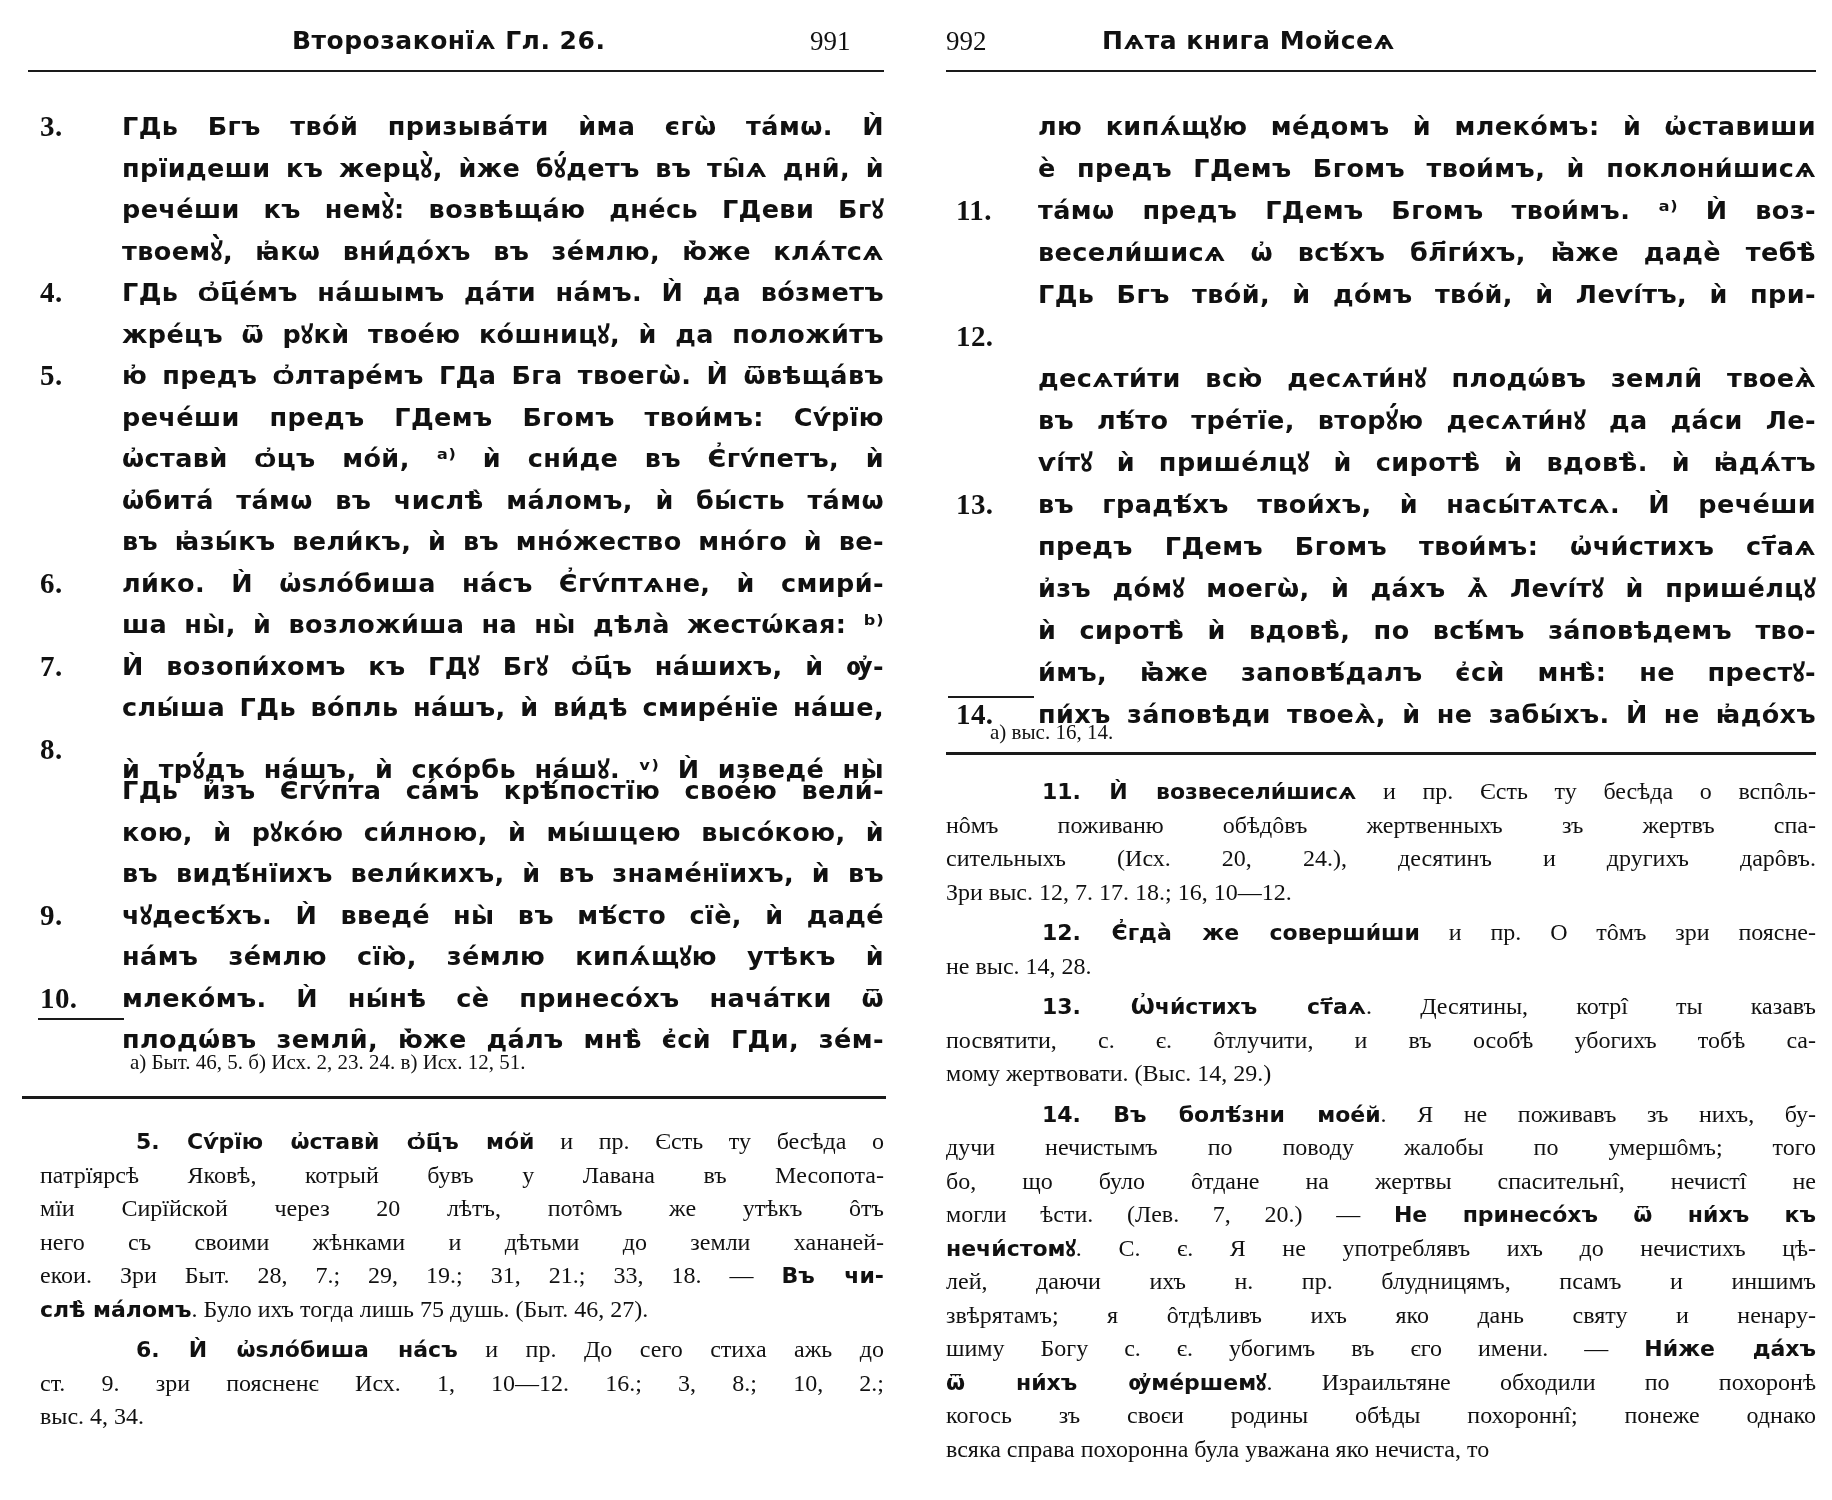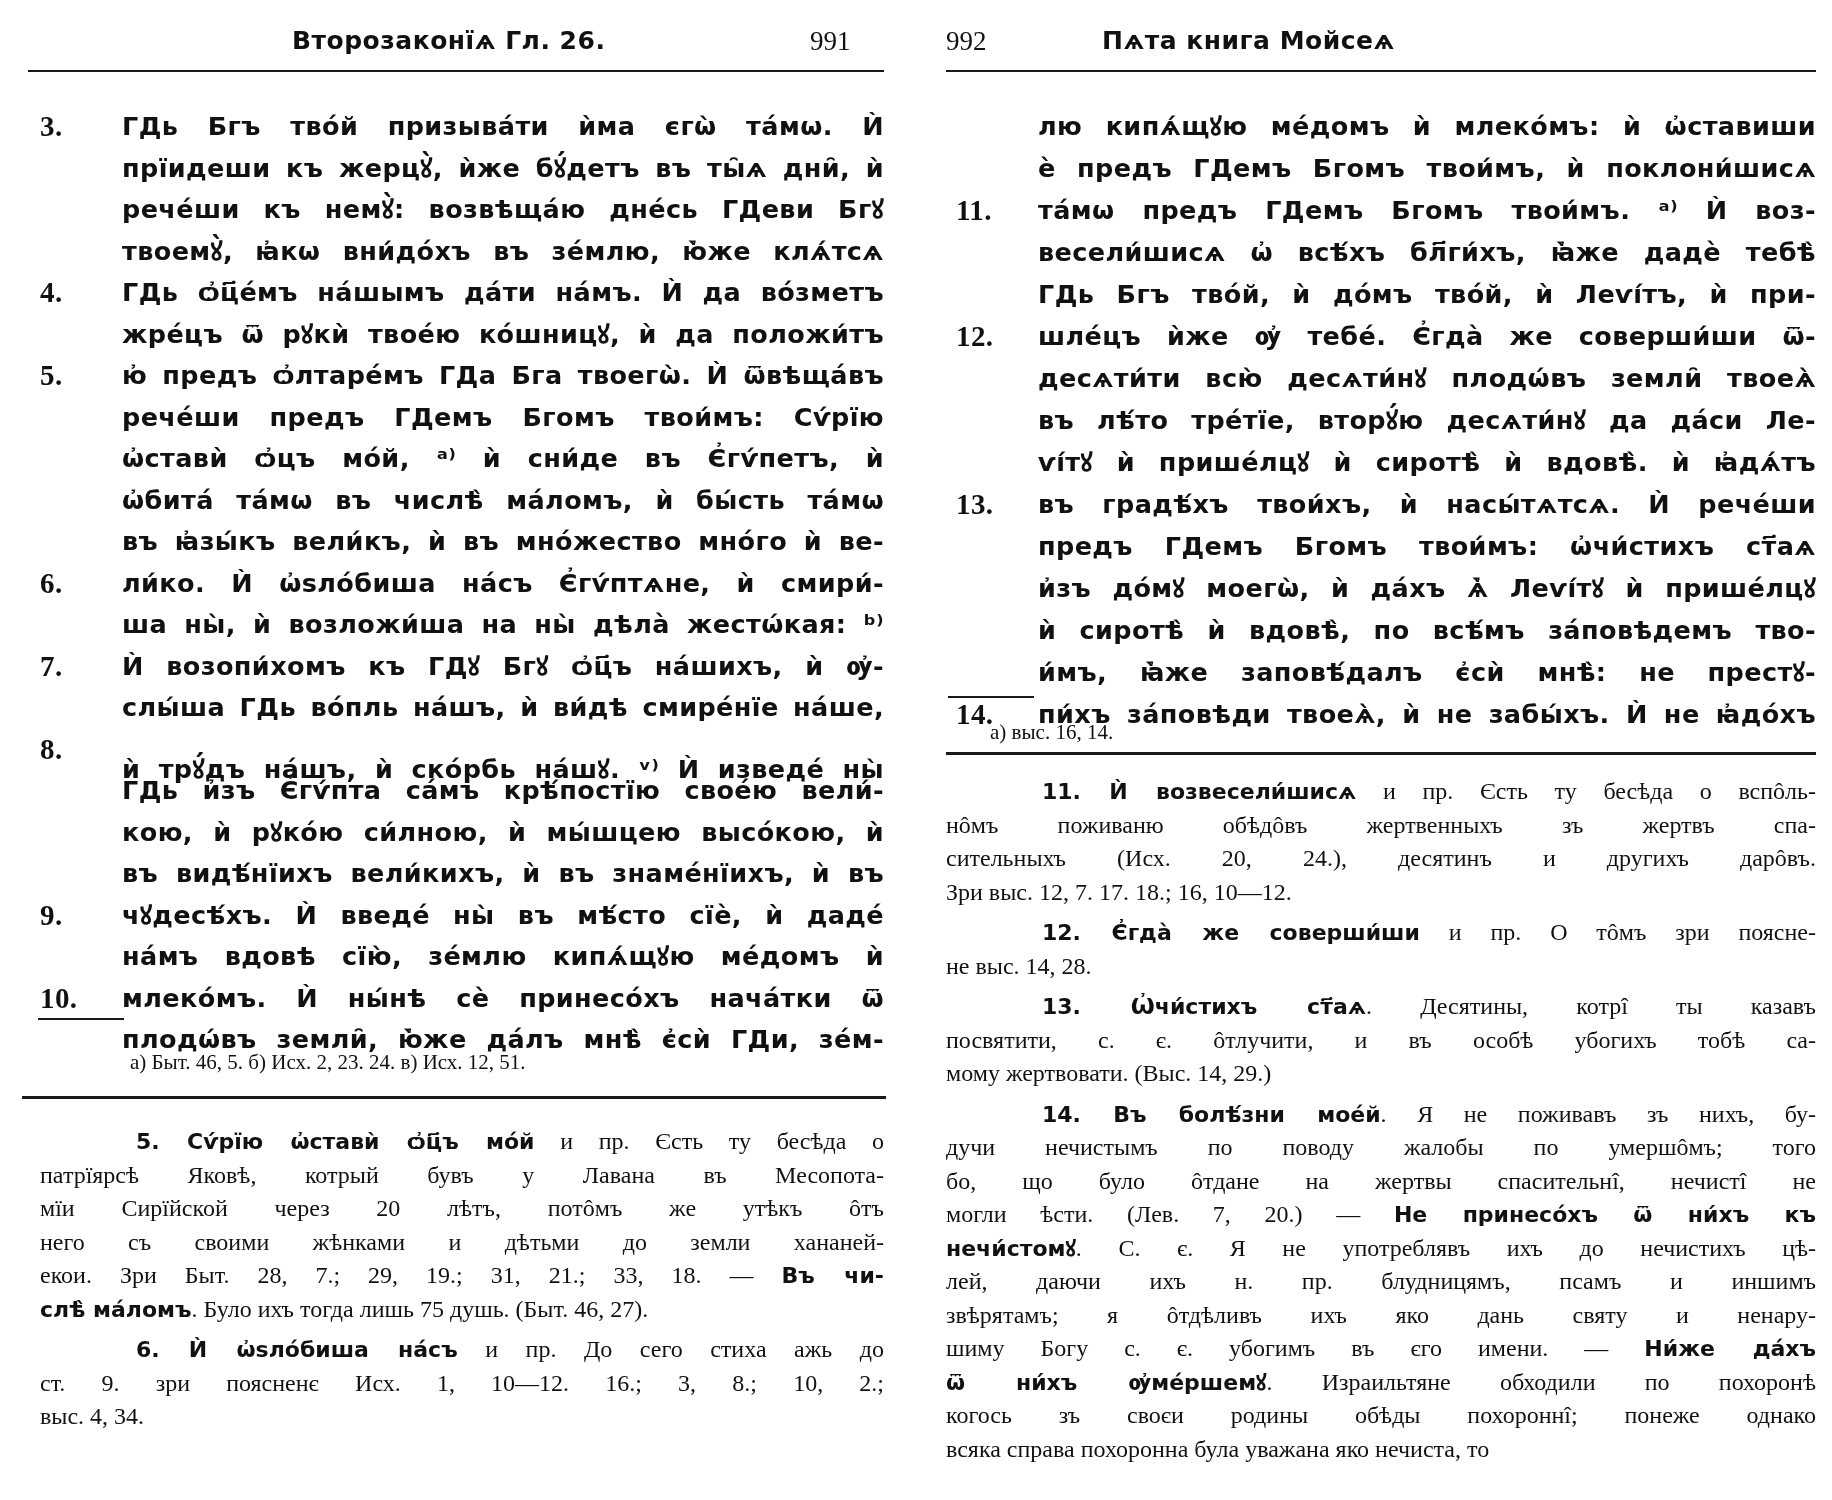--- a/index.html
+++ b/index.html
@@ -103,21 +103,21 @@
         <span class="vtext" style="left: 122px; width: 762px;">кою, ѝ рꙋкóю си́лною, ѝ мы́шцею высóкою, ѝ</span>
       </div>
       <div class="vline" style="top: 747px; width: 916px;">
         <span class="vtext" style="left: 122px; width: 762px;">въ видѣ́нїихъ вели́кихъ, ѝ въ знамéнїихъ, ѝ въ</span>
       </div>
       <div class="vline" style="top: 788.5px; width: 916px;">
         <span class="vnum" style="left: 40px;">9.</span>
         <span class="vtext" style="left: 122px; width: 762px;">чꙋдесѣ́хъ. Ѝ введé ны̀ въ мѣ́сто сїè, ѝ дадé</span>
       </div>
       <div class="vline" style="top: 830px; width: 916px;">
-        <span class="vtext" style="left: 122px; width: 762px;">нáмъ вдовѣ сїю̀, зéмлю кипѧ́щꙋю мéдомъ ѝ</span>
+        <span class="vtext" style="left: 122px; width: 762px;">нáмъ зéмлю сїю̀, зéмлю кипѧ́щꙋю утѣкъ ѝ</span>
       </div>
       <div class="vline" style="top: 871.5px; width: 916px;">
         <span class="vnum" style="left: 40px;">10.</span>
         <span class="vtext" style="left: 122px; width: 762px;">млекóмъ. Ѝ ны́нѣ сè принесóхъ начáтки ѿ</span>
       </div>
       <div class="vline" style="top: 913px; width: 916px;">
         <span class="vtext" style="left: 122px; width: 762px;">плодѡ́въ земли̑, ю҆̀же дáлъ мнѣ̀ є҆сѝ ГДи, зéм-</span>
       </div>
     </div>
 
@@ -157,21 +157,20 @@
         <span class="vtext" style="left: 122px; width: 778px;">тáмѡ предъ ГДемъ Бгомъ твои́мъ. ᵃ⁾ Ѝ воз-</span>
       </div>
       <div class="vline" style="top: 126px; width: 916px;">
         <span class="vtext" style="left: 122px; width: 778px;">весели́шисѧ ѡ҆ всѣ́хъ бл҃ги́хъ, ꙗ҆̀же дадè тебѣ̀</span>
       </div>
       <div class="vline" style="top: 168px; width: 916px;">
         <span class="vtext" style="left: 122px; width: 778px;">ГДь Бгъ твóй, ѝ дóмъ твóй, ѝ Леѵі́тъ, ѝ при-</span>
       </div>
       <div class="vline" style="top: 210px; width: 916px;">
         <span class="vnum" style="left: 40px;">12.</span>
-        <span class="vtext" style="left: 122px; width: 778px;">шлéцъ ѝже ѹ҆ тебé. Є҆гдà же соверши́ши ѿ-</span>
       </div>
       <div class="vline" style="top: 252px; width: 916px;">
         <span class="vtext" style="left: 122px; width: 778px;">десѧти́ти всю̀ десѧти́нꙋ плодѡ́въ земли̑ твоеѧ̀</span>
       </div>
       <div class="vline" style="top: 294px; width: 916px;">
         <span class="vtext" style="left: 122px; width: 778px;">въ лѣ́то трéтїе, вторꙋ́ю десѧти́нꙋ да дáси Ле-</span>
       </div>
       <div class="vline" style="top: 336px; width: 916px;">
         <span class="vtext" style="left: 122px; width: 778px;">ѵі́тꙋ ѝ пришéлцꙋ ѝ сиротѣ̀ ѝ вдовѣ̀. ѝ ꙗ҆дѧ́тъ</span>
       </div>

